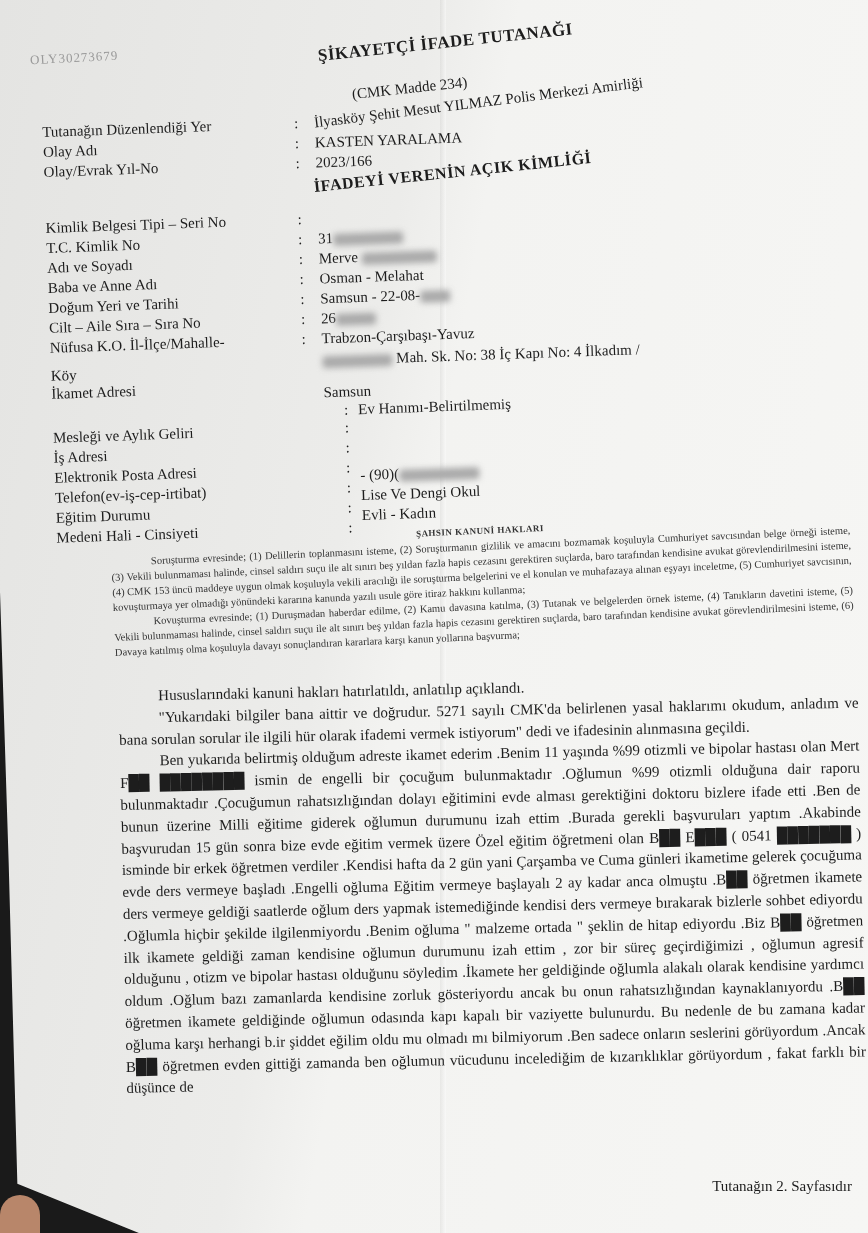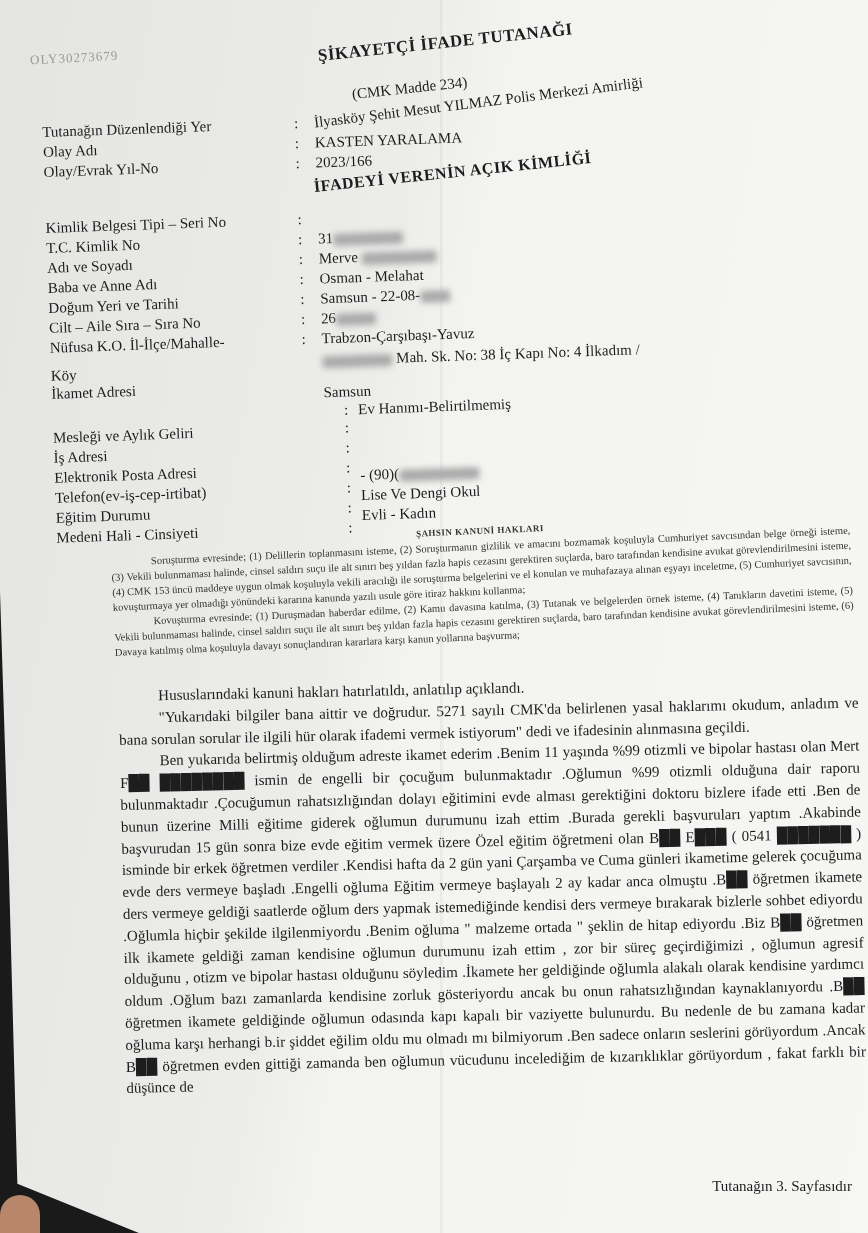--- a/index.html
+++ b/index.html
@@ -139,15 +139,15 @@
     <p>Soruşturma evresinde; (1) Delillerin toplanmasını isteme, (2) Soruşturmanın gizlilik ve amacını bozmamak koşuluyla Cumhuriyet savcısından belge örneği isteme, (3) Vekili bulunmaması halinde, cinsel saldırı suçu ile alt sınırı beş yıldan fazla hapis cezasını gerektiren suçlarda, baro tarafından kendisine avukat görevlendirilmesini isteme, (4) CMK 153 üncü maddeye uygun olmak koşuluyla vekili aracılığı ile soruşturma belgelerini ve el konulan ve muhafazaya alınan eşyayı inceletme, (5) Cumhuriyet savcısının, kovuşturmaya yer olmadığı yönündeki kararına kanunda yazılı usule göre itiraz hakkını kullanma;</p>
     <p>Kovuşturma evresinde; (1) Duruşmadan haberdar edilme, (2) Kamu davasına katılma, (3) Tutanak ve belgelerden örnek isteme, (4) Tanıkların davetini isteme, (5) Vekili bulunmaması halinde, cinsel saldırı suçu ile alt sınırı beş yıldan fazla hapis cezasını gerektiren suçlarda, baro tarafından kendisine avukat görevlendirilmesini isteme, (6) Davaya katılmış olma koşuluyla davayı sonuçlandıran kararlara karşı kanun yollarına başvurma;</p>
   </div>
 
   <div class="body">
     <p>Hususlarındaki kanuni hakları hatırlatıldı, anlatılıp açıklandı.</p>
     <p>"Yukarıdaki bilgiler bana aittir ve doğrudur. 5271 sayılı CMK'da belirlenen yasal haklarımı okudum, anladım ve bana sorulan sorular ile ilgili hür olarak ifademi vermek istiyorum" dedi ve ifadesinin alınmasına geçildi.</p>
     <p>Ben yukarıda belirtmiş olduğum adreste ikamet ederim .Benim 11 yaşında %99 otizmli ve bipolar hastası olan Mert F██ ████████ ismin de engelli bir çocuğum bulunmaktadır .Oğlumun %99 otizmli olduğuna dair raporu bulunmaktadır .Çocuğumun rahatsızlığından dolayı eğitimini evde alması gerektiğini doktoru bizlere ifade etti .Ben de bunun üzerine Milli eğitime giderek oğlumun durumunu izah ettim .Burada gerekli başvuruları yaptım .Akabinde başvurudan 15 gün sonra bize evde eğitim vermek üzere Özel eğitim öğretmeni olan B██ E███ ( 0541 ███████ ) isminde bir erkek öğretmen verdiler .Kendisi hafta da 2 gün yani Çarşamba ve Cuma günleri ikametime gelerek çocuğuma evde ders vermeye başladı .Engelli oğluma Eğitim vermeye başlayalı 2 ay kadar anca olmuştu .B██ öğretmen ikamete ders vermeye geldiği saatlerde oğlum ders yapmak istemediğinde kendisi ders vermeye bırakarak bizlerle sohbet ediyordu .Oğlumla hiçbir şekilde ilgilenmiyordu .Benim oğluma " malzeme ortada " şeklin de hitap ediyordu .Biz B██ öğretmen ilk ikamete geldiği zaman kendisine oğlumun durumunu izah ettim , zor bir süreç geçirdiğimizi , oğlumun agresif olduğunu , otizm ve bipolar hastası olduğunu söyledim .İkamete her geldiğinde oğlumla alakalı olarak kendisine yardımcı oldum .Oğlum bazı zamanlarda kendisine zorluk gösteriyordu ancak bu onun rahatsızlığından kaynaklanıyordu .B██ öğretmen ikamete geldiğinde oğlumun odasında kapı kapalı bir vaziyette bulunurdu. Bu nedenle de bu zamana kadar oğluma karşı herhangi b.ir şiddet eğilim oldu mu olmadı mı bilmiyorum .Ben sadece onların seslerini görüyordum .Ancak B██ öğretmen evden gittiği zamanda ben oğlumun vücudunu incelediğim de kızarıklıklar görüyordum , fakat farklı bir düşünce de</p>
   </div>
 
-  <div class="footer">Tutanağın 3. Sayfasıdır</div>
+  <div class="footer">Tutanağın 2. Sayfasıdır</div>
 </div>
 <div class="thumb"></div>
 
 </body></html>

